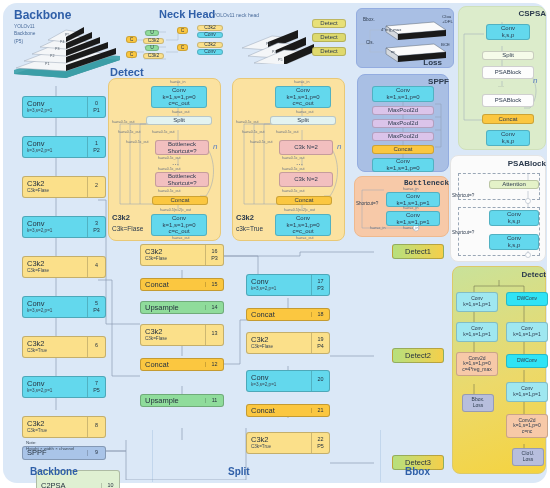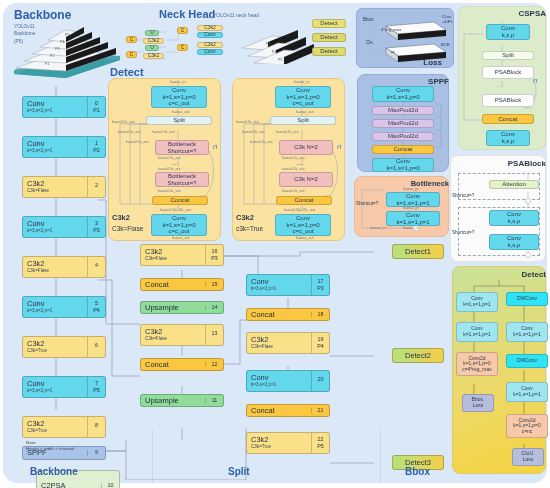--- a/index.html
+++ b/index.html
@@ -269,21 +269,21 @@
   <div class="node" style="left:372px;top:86px;width:62px;height:16px;background:#63d8ed;white-space:pre;">Conv
 k=1,s=1,p=0</div>
   <div class="node" style="left:372px;top:106px;width:62px;height:9px;background:#dbc4ea;">MaxPool2d</div>
   <div class="node" style="left:372px;top:119px;width:62px;height:9px;background:#dbc4ea;">MaxPool2d</div>
   <div class="node" style="left:372px;top:132px;width:62px;height:9px;background:#dbc4ea;">MaxPool2d</div>
   <div class="node" style="left:372px;top:145px;width:62px;height:9px;background:#fbc740;">Concat</div>
   <div class="node" style="left:372px;top:158px;width:62px;height:14px;background:#63d8ed;white-space:pre;">Conv
 k=1,s=1,p=0</div>
 
   <div class="dpanel dp-peach" style="left:354px;top:176px;width:95px;height:61px;"></div>
-  <div class="ptitle" style="left:354px;top:179px;width:95px;font-size:7.5px;">Bottleneck</div>
+  <div class="ptitle" style="left:354px;top:179px;width:95px;font-size:7.5px;font-family:Liberation Mono, monospace;">Bottleneck</div>
   <svg style="position:absolute;left:354px;top:176px;" width="95" height="61">
     <g stroke="#9aa7b6" stroke-width="0.5" fill="none">
       <path d="M62,12 L62,16"></path>
         <path d="M62,31 L62,35"></path>
       <path d="M62,50 L62,54"></path>
       <path d="M8,14 L8,52 L57,52"></path>
       <path d="M8,14 L30,14"></path>
     </g>
     <circle cx="62" cy="52" r="3" fill="#fff" stroke="#9aa7b6" stroke-width="0.5"></circle>
   </svg>

